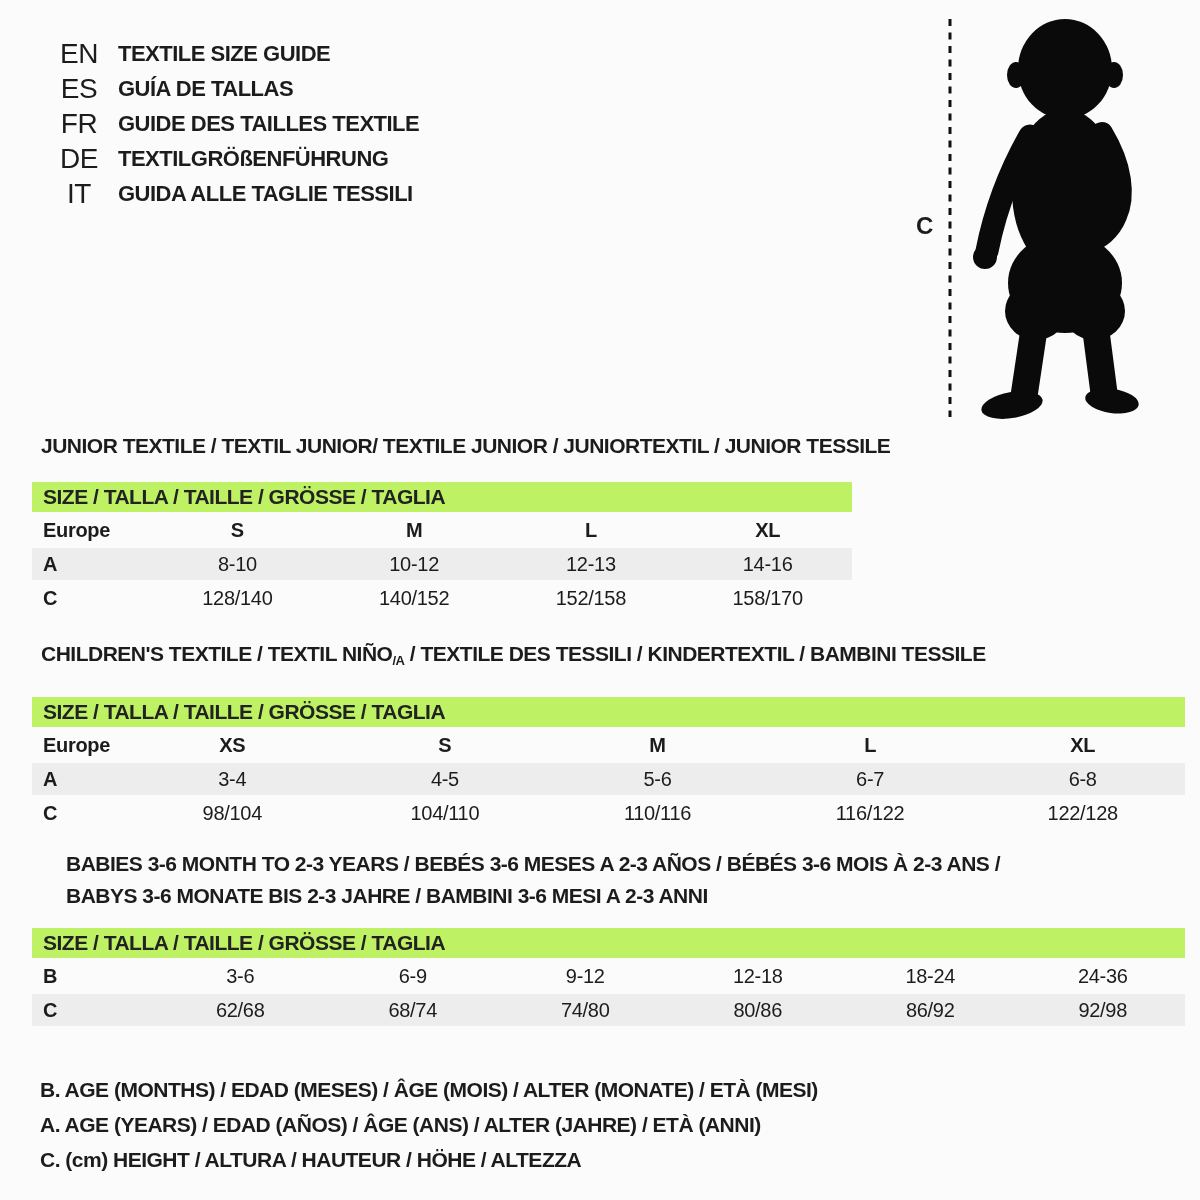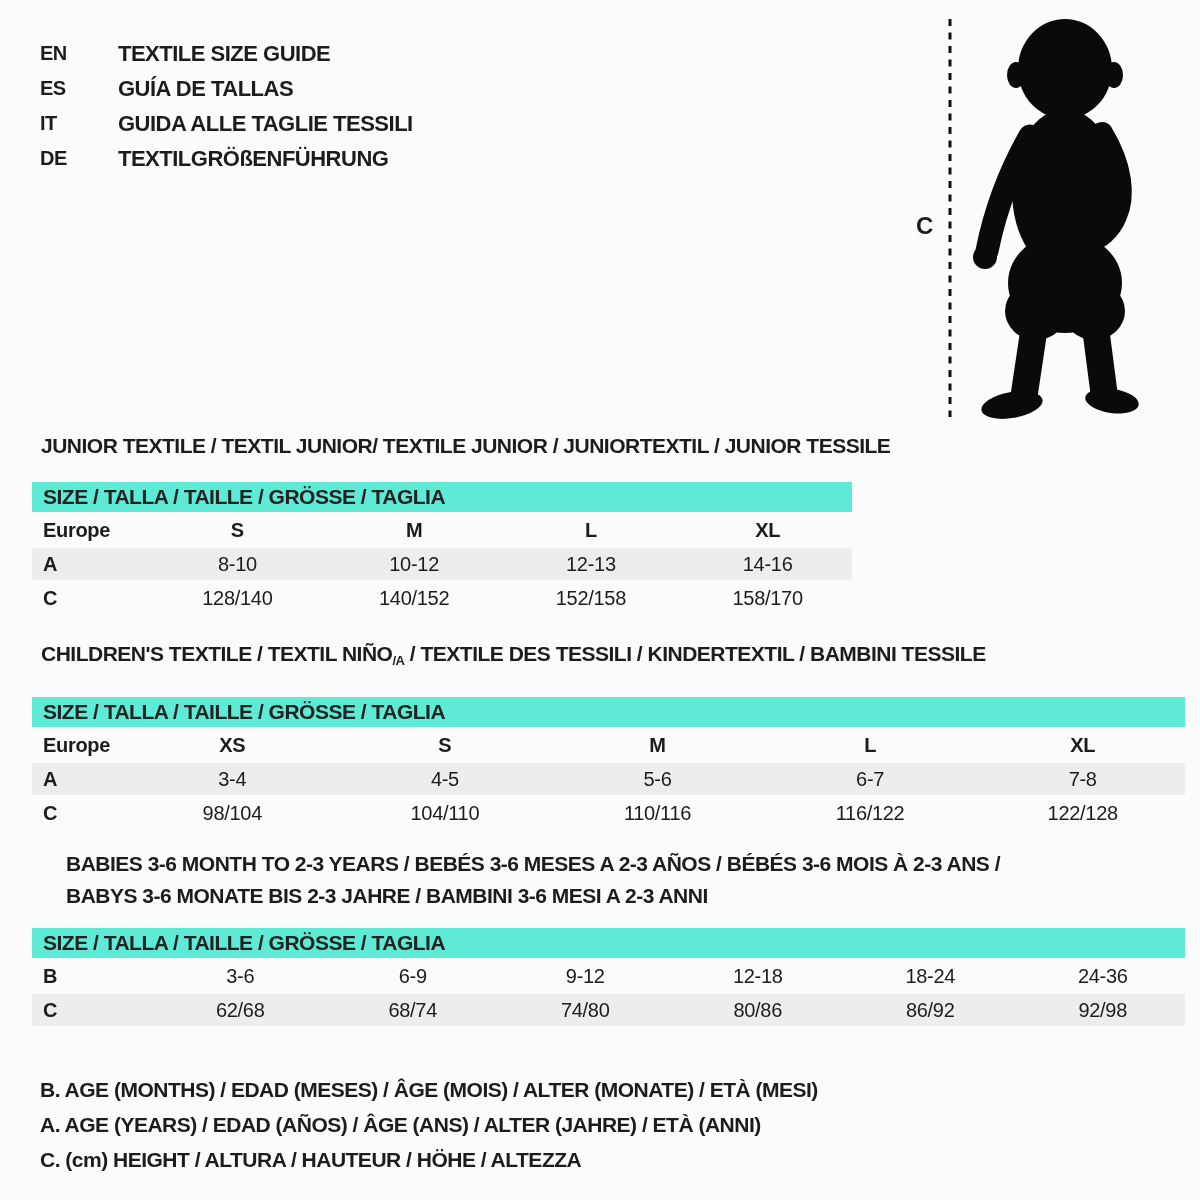--- a/index.html
+++ b/index.html
@@ -6,34 +6,34 @@
   html,body { background:#ffffff; }
   #canvas {
     position:relative; width:1200px; height:1200px;
     background:#fbfbfb; overflow:hidden;
     font-family:"Liberation Sans", sans-serif;
     color:#1c1c1c;
   }
   
   .lang-block { position:absolute; left:40px; top:36px; }
   .lang-row { display:flex; height:35px; align-items:center; }
-  .lang-code { width:78px; font-size:20px; font-weight:700; letter-spacing:-0.5px; }
+  .lang-code { width:78px; font-size:28px; font-weight:400; letter-spacing:-0.5px;text-align:center; }
   .lang-title { font-size:22px; font-weight:700; letter-spacing:-0.5px; }
   
   .figure { position:absolute; left:900px; top:10px; width:260px; height:412px; }
   .figure svg { display:block; width:100%; height:100%; }
   .c-label { position:absolute; left:916px; top:212px; font-size:24px; font-weight:700; }
   
   .sec { position:absolute; }
   .sec h2 { font-size:21px; line-height:24px; font-weight:700; letter-spacing:-0.5px; margin-left:9px; white-space:nowrap; }
   .sec h2 .sub { font-size:13px; vertical-align:-4px; }
   .two-line h2 { line-height:32px;margin-left:34px; }
   .sizebar {
     margin-top:24px; margin-bottom:2px; height:30px; line-height:30px;
-    background:#5eead4; padding-left:11px;
+    background:#bef264; padding-left:11px;
     font-size:21px; font-weight:700; letter-spacing:-0.5px; color:#222;
   }
   .two-line .sizebar { margin-top:16px; }
   .trow { display:grid; height:32px; margin-bottom:2px; align-items:center; font-size:20px; letter-spacing:-0.3px;gap:8px; }
   .trow.alt { background:#ededed; }
   .jr .trow { grid-template-columns:113px 1fr 1fr 1fr 1fr; }
   .ch .trow { grid-template-columns:90px 1fr 1fr 1fr 1fr 1fr; }
   .bb .trow { grid-template-columns:118px 1fr 1fr 1fr 1fr 1fr 1fr; }
   .lab { padding-left:11px; font-weight:700; }
   .cell { text-align:center; font-weight:400; }
@@ -50,26 +50,30 @@
   <div class="lang-block">
     <div class="lang-row">
       <span class="lang-code">EN</span>
       <span class="lang-title">TEXTILE SIZE GUIDE</span>
     </div>
     <div class="lang-row">
       <span class="lang-code">ES</span>
       <span class="lang-title">GUÍA DE TALLAS</span>
     </div>
     <div class="lang-row">
-      <span class="lang-code">IT</span>
-      <span class="lang-title">GUIDA ALLE TAGLIE TESSILI</span>
+      <span class="lang-code">FR</span>
+      <span class="lang-title">GUIDE DES TAILLES TEXTILE</span>
     </div>
     <div class="lang-row">
       <span class="lang-code">DE</span>
       <span class="lang-title">TEXTILGRÖßENFÜHRUNG</span>
+    </div>
+    <div class="lang-row">
+      <span class="lang-code">IT</span>
+      <span class="lang-title">GUIDA ALLE TAGLIE TESSILI</span>
     </div>
   </div>
 
   <div class="figure">
     <svg viewBox="0 0 260 410" xmlns="http://www.w3.org/2000/svg">
       <line x1="50" y1="8" x2="50" y2="406" stroke="#101010" stroke-width="3" stroke-dasharray="7 6.5"></line>
       <g fill="#0a0a0a" stroke="none" transform="translate(70,0)">
         <ellipse cx="95" cy="58" rx="47" ry="50"></ellipse>
         <ellipse cx="46" cy="64" rx="9" ry="13"></ellipse>
         <ellipse cx="144" cy="64" rx="9" ry="13"></ellipse>
@@ -125,21 +129,21 @@
       <div class="cell">M</div>
       <div class="cell">L</div>
       <div class="cell">XL</div>
     </div>
     <div class="trow alt">
       <div class="lab">A</div>
       <div class="cell">3-4</div>
       <div class="cell">4-5</div>
       <div class="cell">5-6</div>
       <div class="cell">6-7</div>
-      <div class="cell">7-8</div>
+      <div class="cell">6-8</div>
     </div>
     <div class="trow">
       <div class="lab">C</div>
       <div class="cell">98/104</div>
       <div class="cell">104/110</div>
       <div class="cell">110/116</div>
       <div class="cell">116/122</div>
       <div class="cell">122/128</div>
     </div>
   </div>

